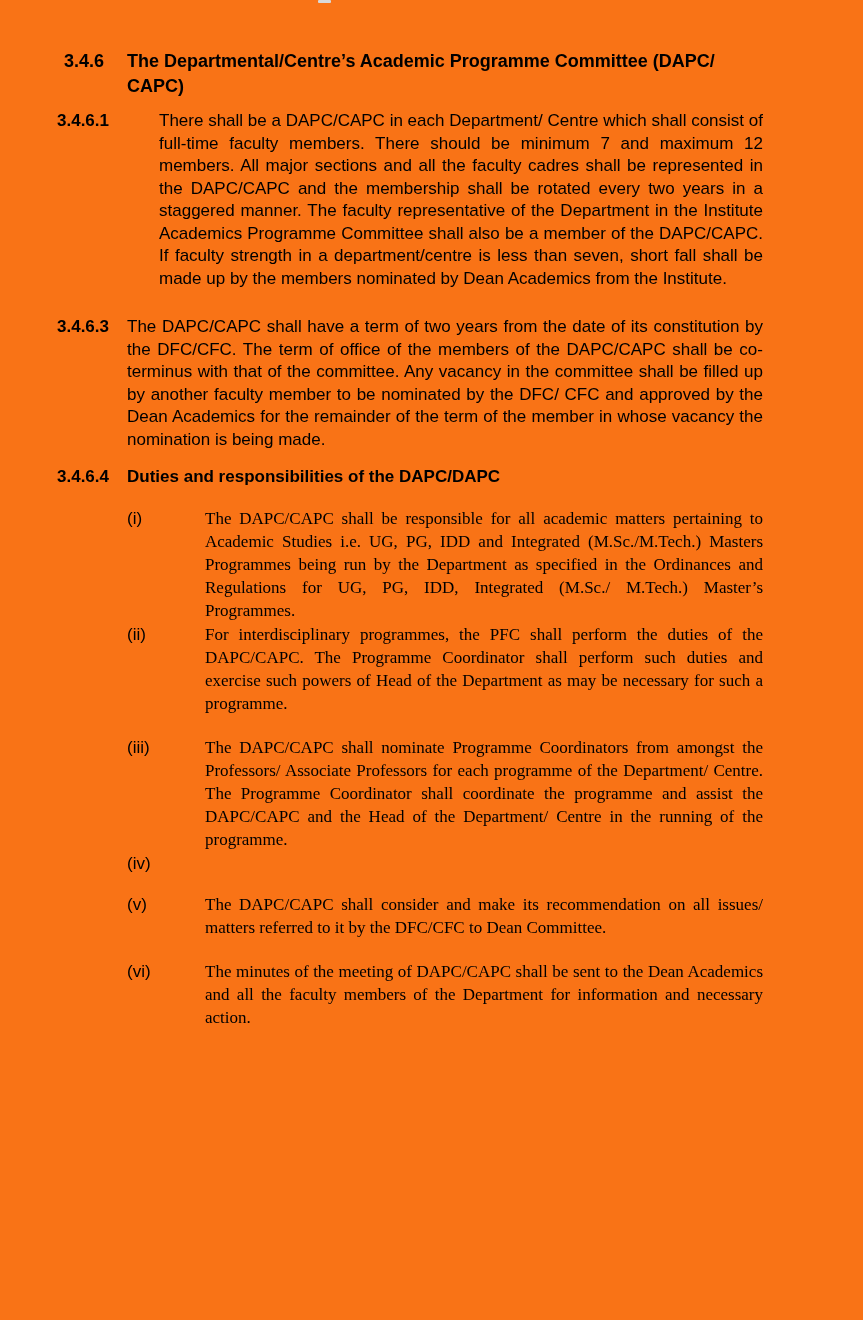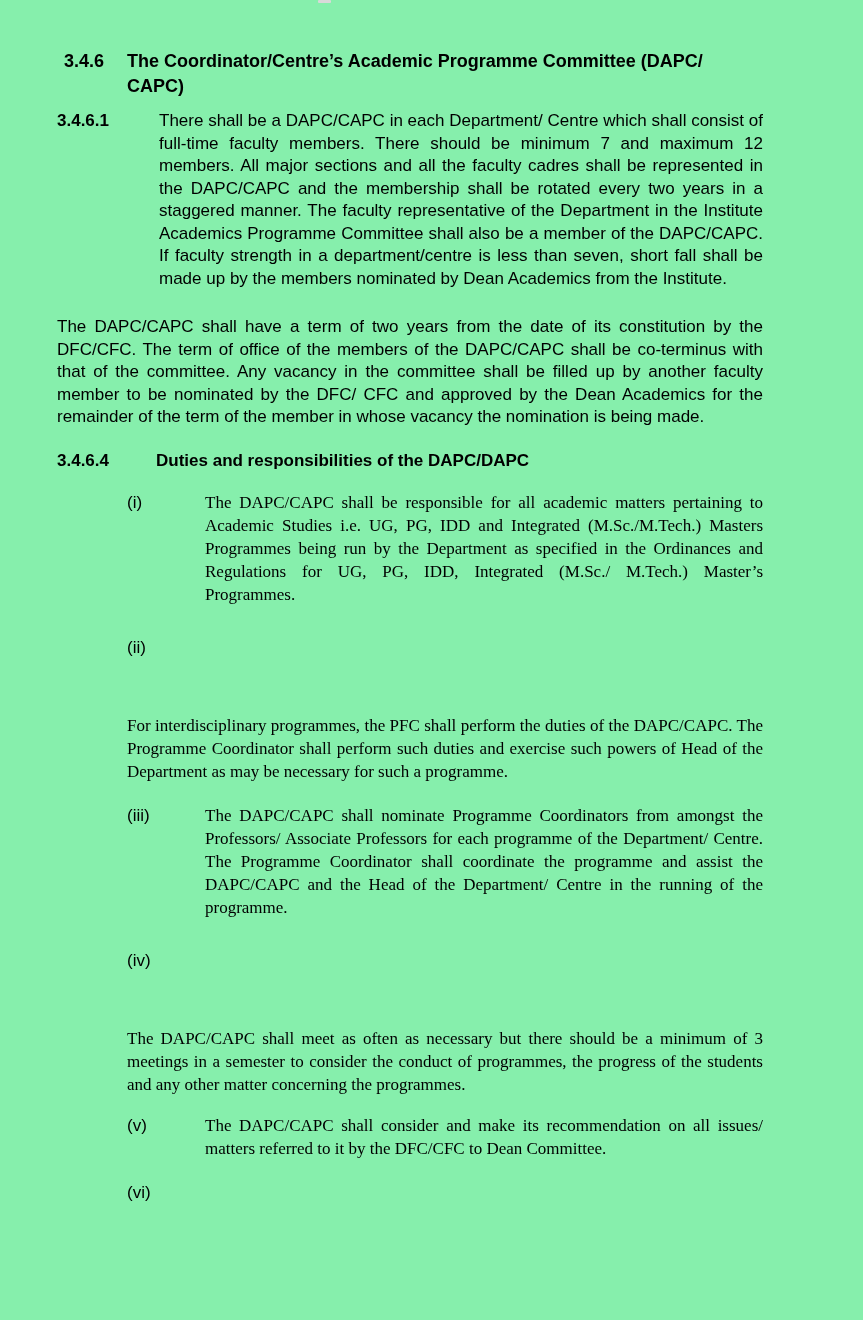--- a/index.html
+++ b/index.html
@@ -5,21 +5,21 @@
   html, body { margin: 0; padding: 0; }
   body {
     background: #ffffff;
     font-family: "Liberation Sans", sans-serif;
     color: #000000;
   }
   .page {
     position: relative;
     width: 863px;
     height: 1320px;
-    background: #86efac;
+    background: #f97316;
     overflow: hidden;
   }
   .scan-artifact {
     position: absolute;
     left: 318px;
     top: 0;
     width: 13px;
     height: 3px;
     background: #d9d9d9;
     border-radius: 1px;
@@ -48,51 +48,52 @@
   .para { font-size: 17px; line-height: 22.5px; }
   
   .subheading { font-size: 17px; line-height: 23px; font-weight: bold; }
   
   .duties { margin-left: 70px; }
   .item { display: flex; font-size: 17px; line-height: 23px; }
   .marker { flex: 0 0 78px; width: 78px; }
   .itxt { flex: 1; text-align: justify; font-family: Liberation Serif, serif; }
   
   .mt12 { margin-top: 12px; gap: 32px; }
-  .mt14 { margin-top: 20px; gap: 29px; }
-  .mt15 { margin-top: 30px; flex-direction: column; }
+  .mt14 { margin-top: 14px; }
+  .mt15 { margin-top: 1px; }
   .mt18 { margin-top: 18px; }
   .mt19 { margin-top: 19px; }
   .mt20 { margin-top: 20px; }
   .mt21 { margin-top: 21px; justify-content: space-between; }
   .mt26 { margin-top: 26px; }
 </style>
 </head>
 <body>
 
 <div class="page">
   <div class="scan-artifact"></div>
 
   <div class="content">
 
     <div class="row heading">
       <div class="num">3.4.6</div>
       <div class="txt">
-        <span>The Coordinator/Centre’s Academic Programme Committee (DAPC/</span><br>
+        <span>The Departmental/Centre’s Academic Programme Committee (DAPC/</span><br>
         <span>CAPC)</span>
       </div>
     </div>
 
     <div class="row para mt12">
       <div class="num">3.4.6.1</div>
       <div class="txt">There shall be a DAPC/CAPC in each Department/ Centre which shall consist of full-time faculty members. There should be minimum 7 and maximum 12 members. All major sections and all the faculty cadres shall be represented in the DAPC/CAPC and the membership shall be rotated every two years in a staggered manner.  The faculty representative of the Department in the Institute Academics Programme Committee shall also be a member of the DAPC/CAPC. If faculty strength in a department/centre is less than seven, short fall shall be made up by the members nominated by Dean Academics from the Institute.</div>
     </div>
 
 
     <div class="row para mt26">
+      <div class="num">3.4.6.3</div>
       <div class="txt">The DAPC/CAPC shall have a term of two years from the date of its constitution by the DFC/CFC. The term of office of the members of the DAPC/CAPC shall be co-terminus with that of the committee. Any vacancy in the committee shall be filled up by another faculty member to be nominated by the DFC/ CFC and approved by the Dean Academics for the remainder of the term of the member in whose vacancy the nomination is being made.</div>
     </div>
 
     <div class="row subheading mt14">
       <div class="num">3.4.6.4</div>
       <div class="txt">Duties and responsibilities of the DAPC/DAPC</div>
     </div>
 
     <div class="duties">
 
@@ -106,27 +107,27 @@
         <div class="itxt">For interdisciplinary programmes, the PFC shall perform the duties of the DAPC/CAPC. The Programme Coordinator shall perform such duties and exercise such powers of Head of the Department as may be necessary for such a programme.</div>
       </div>
 
       <div class="item mt21">
         <div class="marker">(iii)</div>
         <div class="itxt">The DAPC/CAPC shall nominate Programme Coordinators from amongst the Professors/ Associate Professors for each programme of the Department/ Centre. The Programme Coordinator shall coordinate the programme and assist the DAPC/CAPC and the Head of the Department/ Centre in the running of the programme.</div>
       </div>
 
       <div class="item mt15">
         <div class="marker">(iv)</div>
-        <div class="itxt">The DAPC/CAPC shall meet as often as necessary but there should be a minimum of 3 meetings in a semester to consider the conduct of programmes, the progress of the students and any other matter concerning the programmes.</div>
       </div>
 
       <div class="item mt18">
         <div class="marker">(v)</div>
         <div class="itxt">The DAPC/CAPC shall consider and make its recommendation on all issues/ matters referred to it by the DFC/CFC to Dean Committee.</div>
       </div>
 
       <div class="item mt21">
         <div class="marker">(vi)</div>
+        <div class="itxt">The minutes of the meeting of DAPC/CAPC shall be sent to the Dean Academics and all the faculty members of the Department for information and necessary action.</div>
       </div>
 
     </div>
   </div>
 </div>
 
 </body></html>

